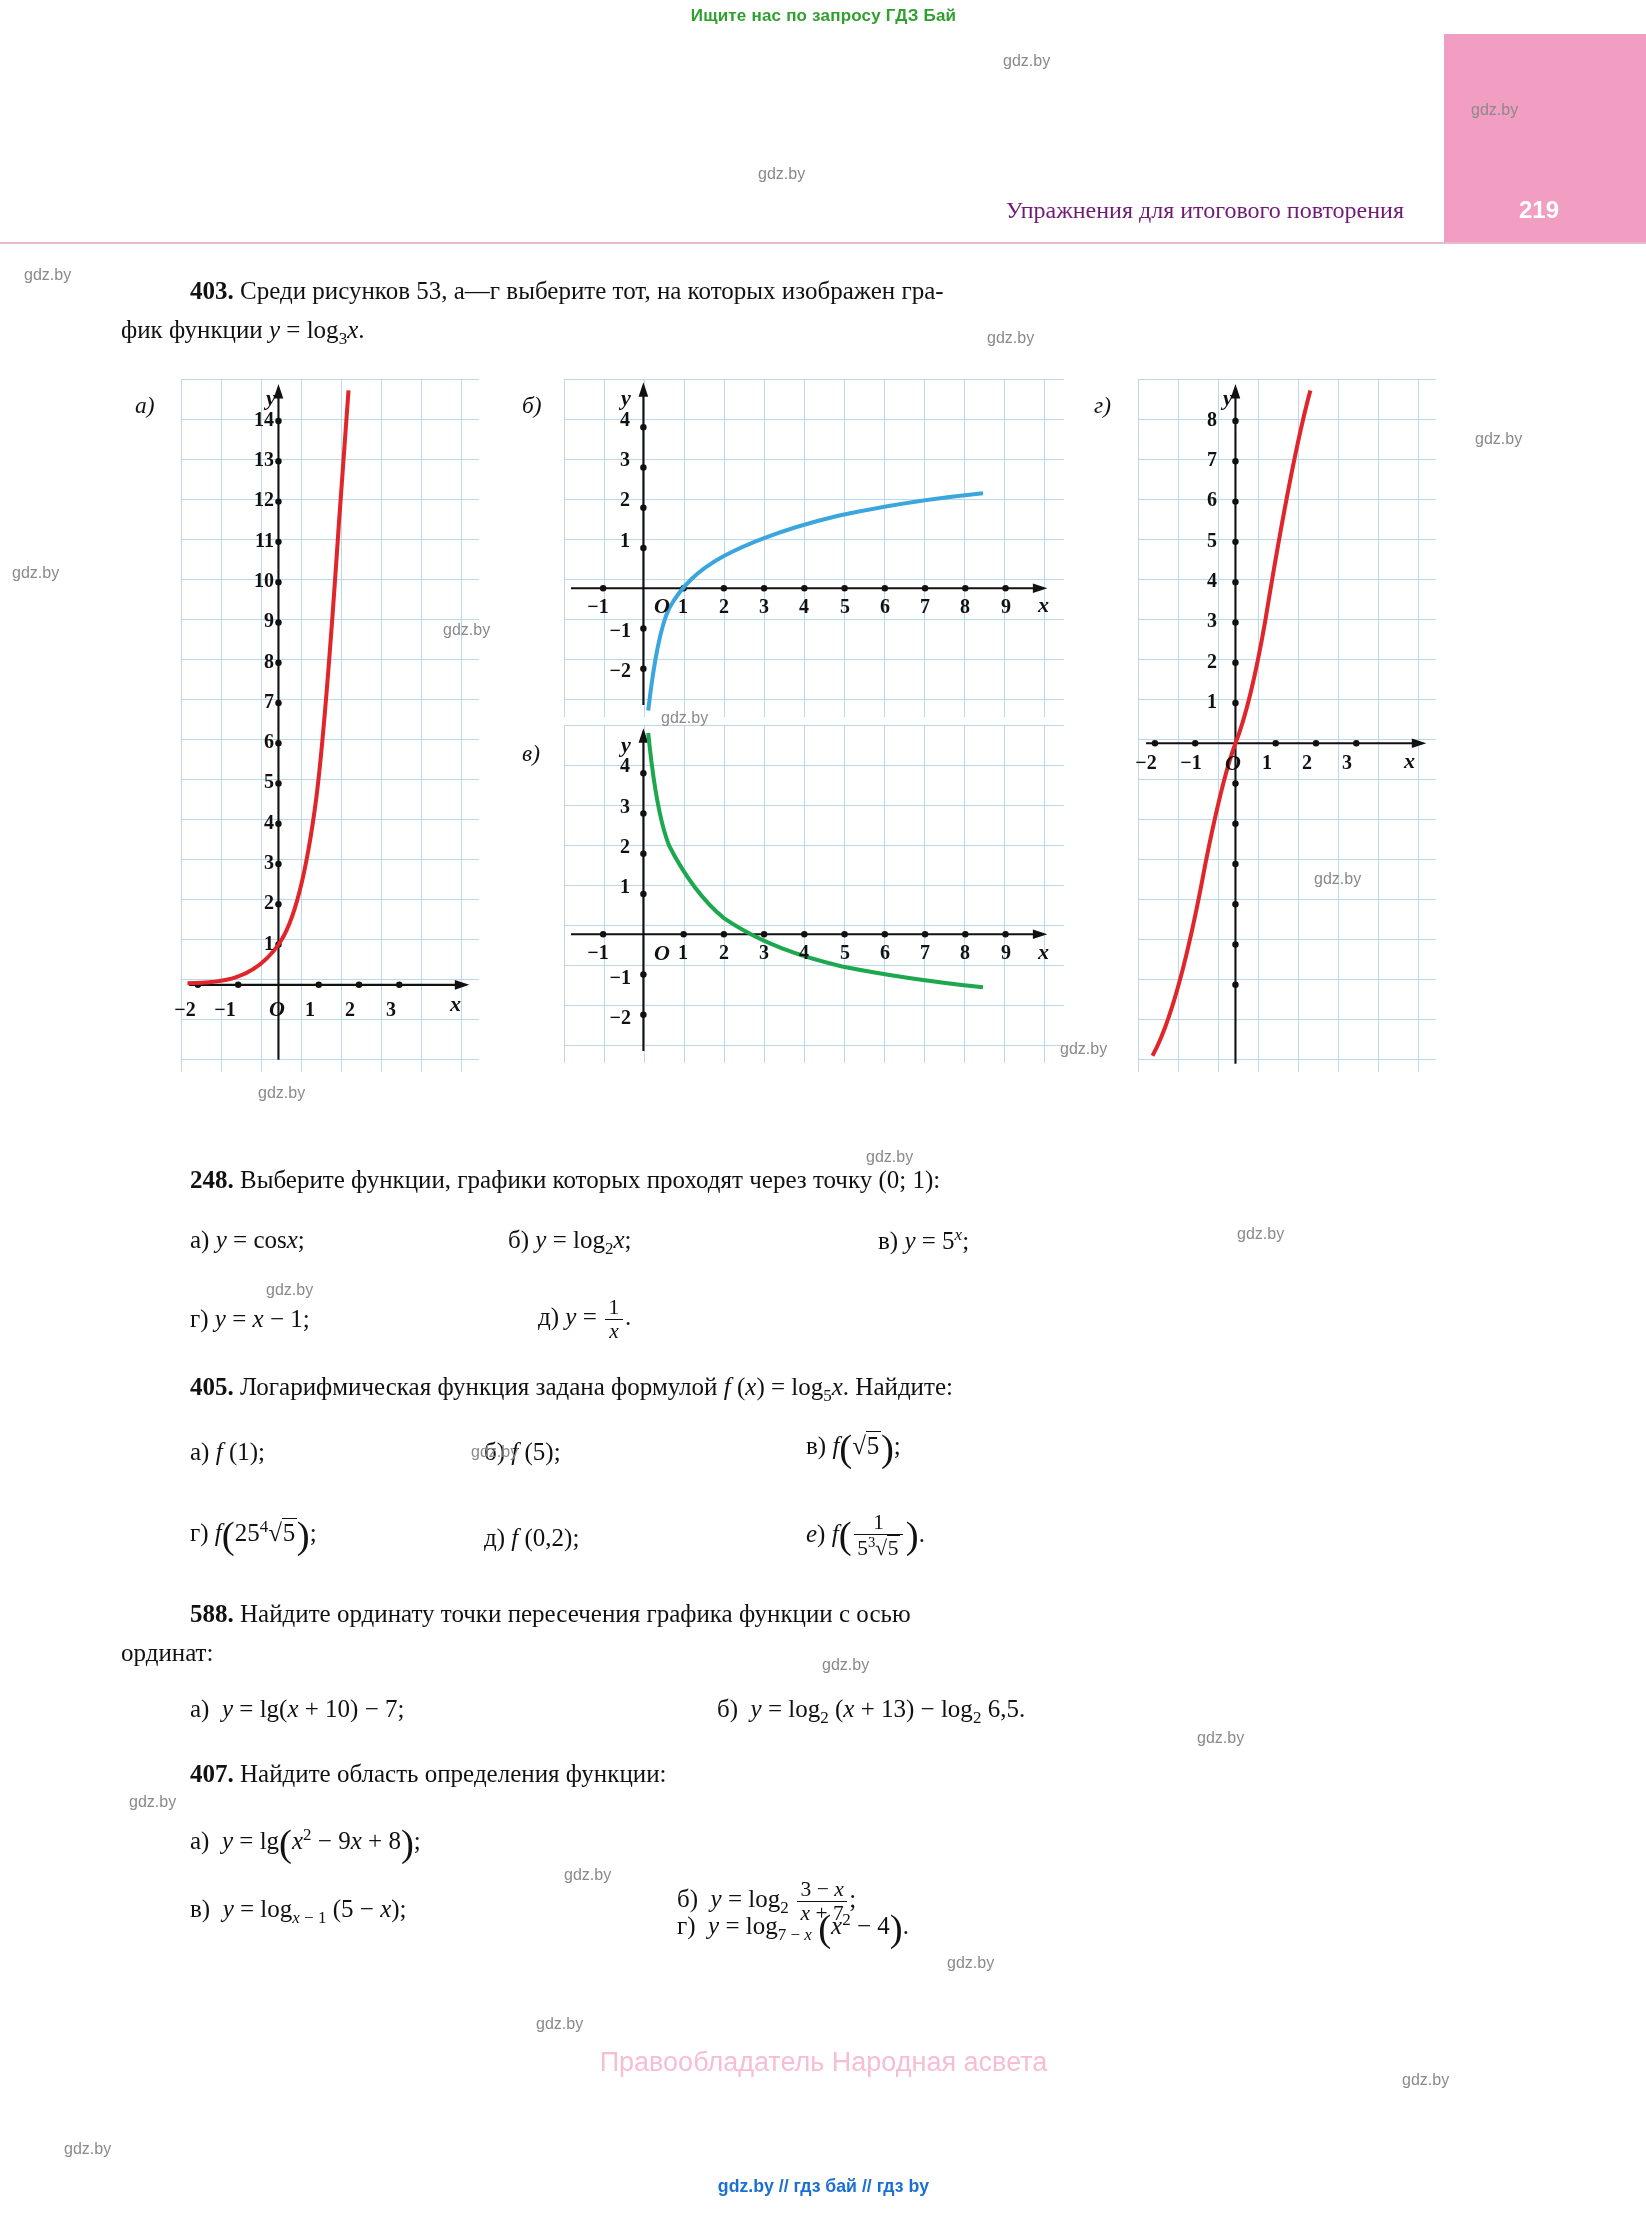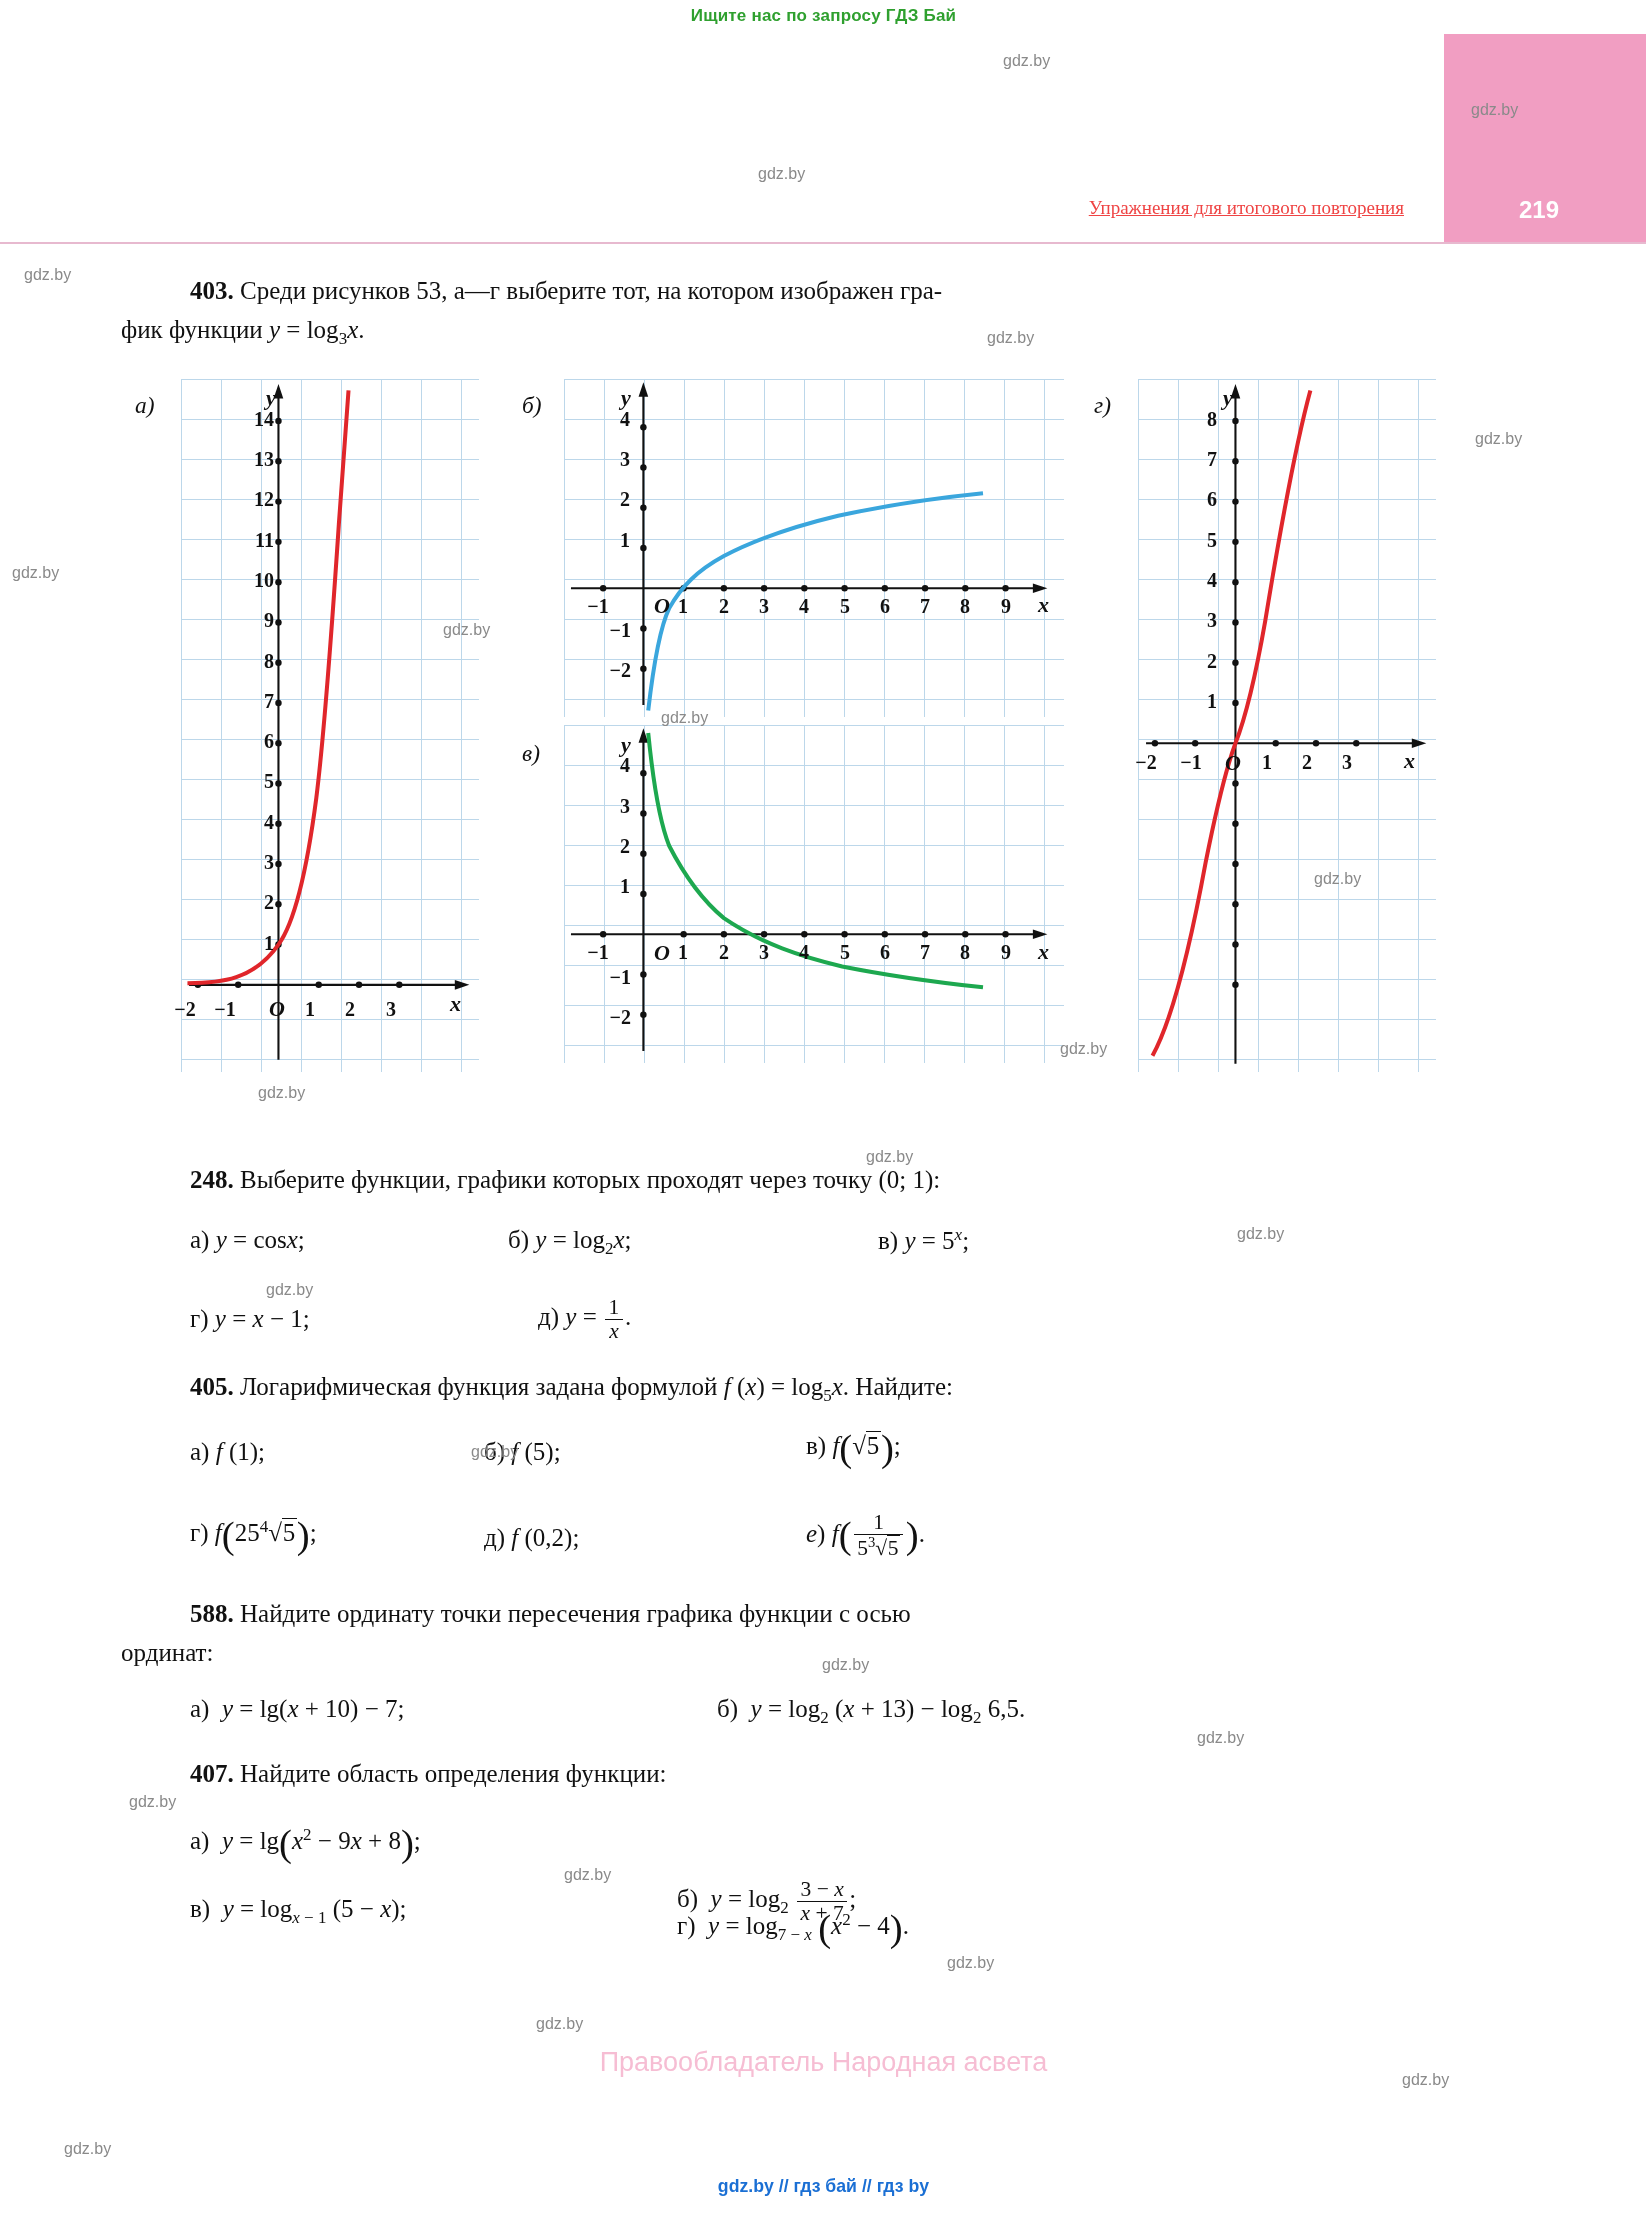--- a/index.html
+++ b/index.html
@@ -58,24 +58,23 @@
     font-family: "Liberation Sans", sans-serif;
     font-weight: bold;
     font-size: 24px;
     color: #ffffff;
     margin-left: 10px;
   }
   .header-title {
     position: absolute;
     right: 250px;
     top: 197px;
-    font-size: 19px;
+    font-size: 24px;
     font-family: "Liberation Serif", serif;
-    color: #ef4444;
-    text-decoration: underline;
+    color: #701a75;
   }
   
   .para {
     position: absolute;
     font-size: 25px;
     line-height: 1.38;
     color: #111;
   }
   .bold { font-weight: bold; }
   .it { font-style: italic; }
@@ -163,21 +162,21 @@
 
   <div class="top-banner">Ищите нас по запросу ГДЗ Бай</div>
 
   <div class="page-number-box"></div>
   <div class="page-number">219</div>
   <div class="header-title">Упражнения для итогового повторения</div>
   <div class="header-rule"></div>
 
   <div class="para" style="left:190px; top:274px; width:1257px;">
     <span class="bold">403.</span>
-    <span>Среди рисунков 53, а—г выберите тот, на котором изображен гра-</span>
+    <span>Среди рисунков 53, а—г выберите тот, на которых изображен гра-</span>
   </div>
   <div class="para" style="left:121px; top:313px; width:1257px;">
     <span>фик функции <span class="it">y</span> = log<sub>3</sub><span class="it">x</span>.</span>
   </div>
 
   <div class="fig-label" style="left:135px; top:392px;">а)</div>
   <div class="grid-box" style="left:181px; top:379px; width:298px; height:693px; background-size:40px 40px;">
     <svg width="298" height="693" style="position:absolute;left:0;top:0;" viewBox="0 0 370 860">
 
       <line x1="121" y1="845" x2="121" y2="20" stroke="#111" stroke-width="2.6"></line>

